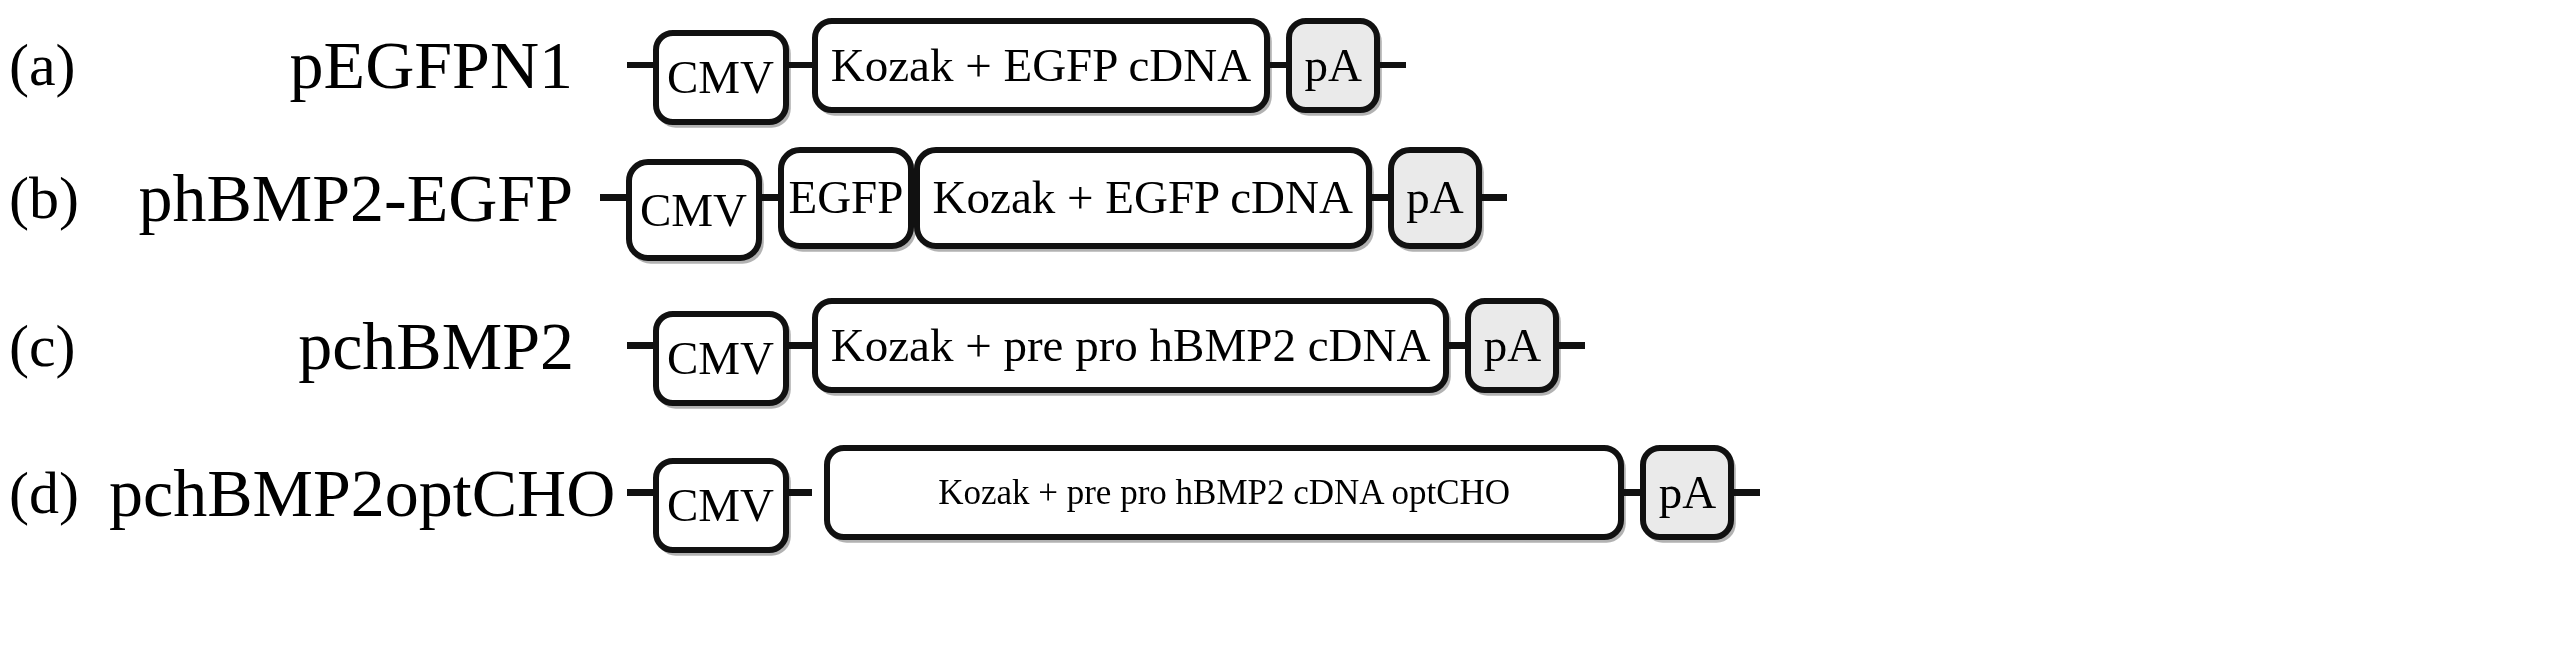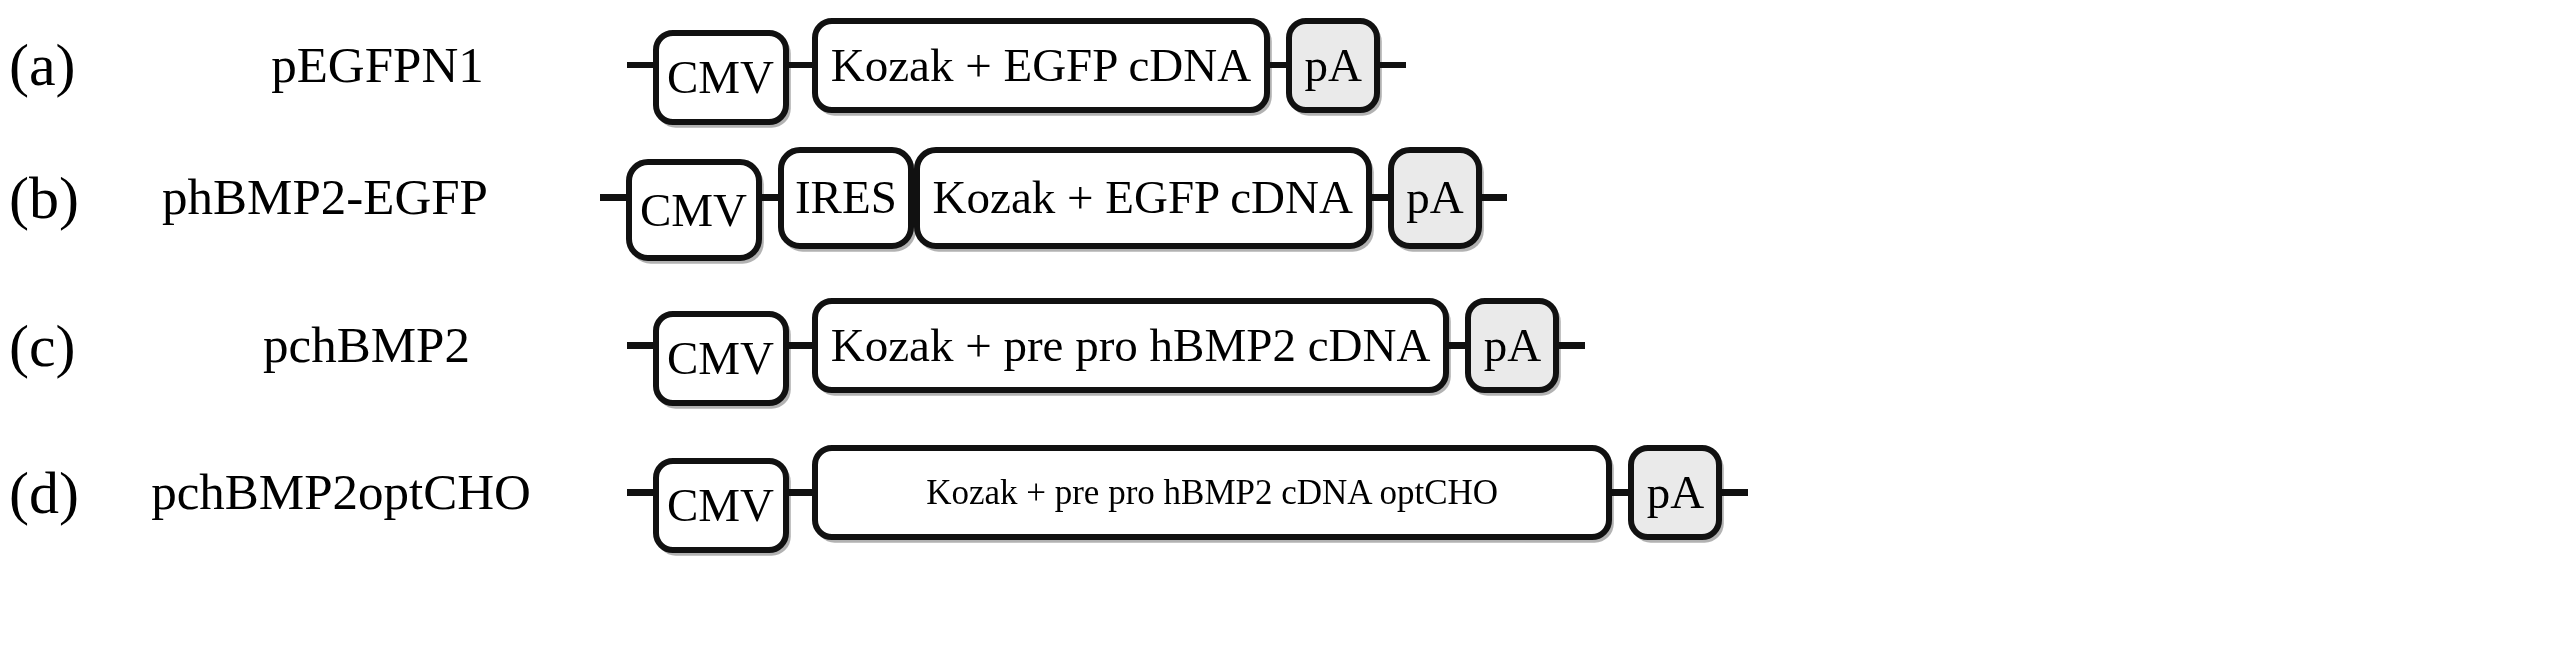--- a/index.html
+++ b/index.html
@@ -36,23 +36,23 @@
     width: 127px;
     text-align: left;
     font-size: 60px;
     line-height: 1;
     letter-spacing: 0px;
   }
 
   
   .plasmid-name {
     position: absolute;
-    font-size: 51px;
+    font-size: 68px;
     line-height: 1;
-    text-align: center;
+    text-align: right;
     right: 0;
     white-space: nowrap;
   }
 
   
   .track {
     position: absolute;
     display: flex;
     align-items: center;
     height: 145px;
@@ -84,39 +84,39 @@
     line-height: 1;
     flex: 0 0 auto;
     box-shadow: 2.7px 3.6px 0px -0.9px rgba(0,0,0,0.30);
   }
   .gbox.promoter { width: 136px; margin-top: 25px; }
   .gbox.ires     { width: 136px; }
   .gbox.pa {
     background: #eaeaea;
     width: 94px;
   }
-  .gbox.small-text { font-size: 35px; }
+  .gbox.small-text { font-size: 35px; margin-left: 12px; }
 
   
   .row-b .gbox { height: 102px; border-radius: 22px; }
 
   
   #row-a { top: -7.3px;  }
   #row-b { top: 125px; }
   #row-c { top: 273px; }
   #row-d { top: 420px; }
 
   #row-a .track { left: 627px; }
   #row-b .track { left: 600px; }
   #row-c .track { left: 627px; }
   #row-d .track { left: 627px; }
 
   #row-a .plasmid-name { left: 182px; width: 391px; }
-  #row-b .plasmid-name { left: 93px; width: 464px; }
-  #row-c .plasmid-name { left: 171px; width: 391px; }
+  #row-b .plasmid-name { left: 109px; width: 464px; }
+  #row-c .plasmid-name { left: 183px; width: 391px; }
   #row-d .plasmid-name { left: 109px; width: 464px; font-family: Liberation Serif, serif; }
 </style>
 </head>
 <body>
 
 <div id="figure">
 
   <div class="construct-row row-a" id="row-a">
     <div class="panel-letter">(a)</div>
     <div class="plasmid-name">pEGFPN1</div>
@@ -132,21 +132,21 @@
   </div>
 
   <div class="construct-row row-b" id="row-b">
     <div class="panel-letter">(b)</div>
     <div class="plasmid-name">phBMP2-EGFP</div>
     <div class="track">
       <div class="connector short"></div>
       <div class="gbox promoter">CMV</div>
       <div class="connector tiny"></div>
       <div class="connector zero"></div>
-      <div class="gbox ires">IRES</div>
+      <div class="gbox ires">EGFP</div>
       <div class="connector zero"></div>
       <div class="gbox">Kozak + EGFP cDNA</div>
       <div class="connector tiny"></div>
       <div class="gbox pa">pA</div>
       <div class="connector short"></div>
     </div>
   </div>
 
   <div class="construct-row row-c" id="row-c">
     <div class="panel-letter">(c)</div>

